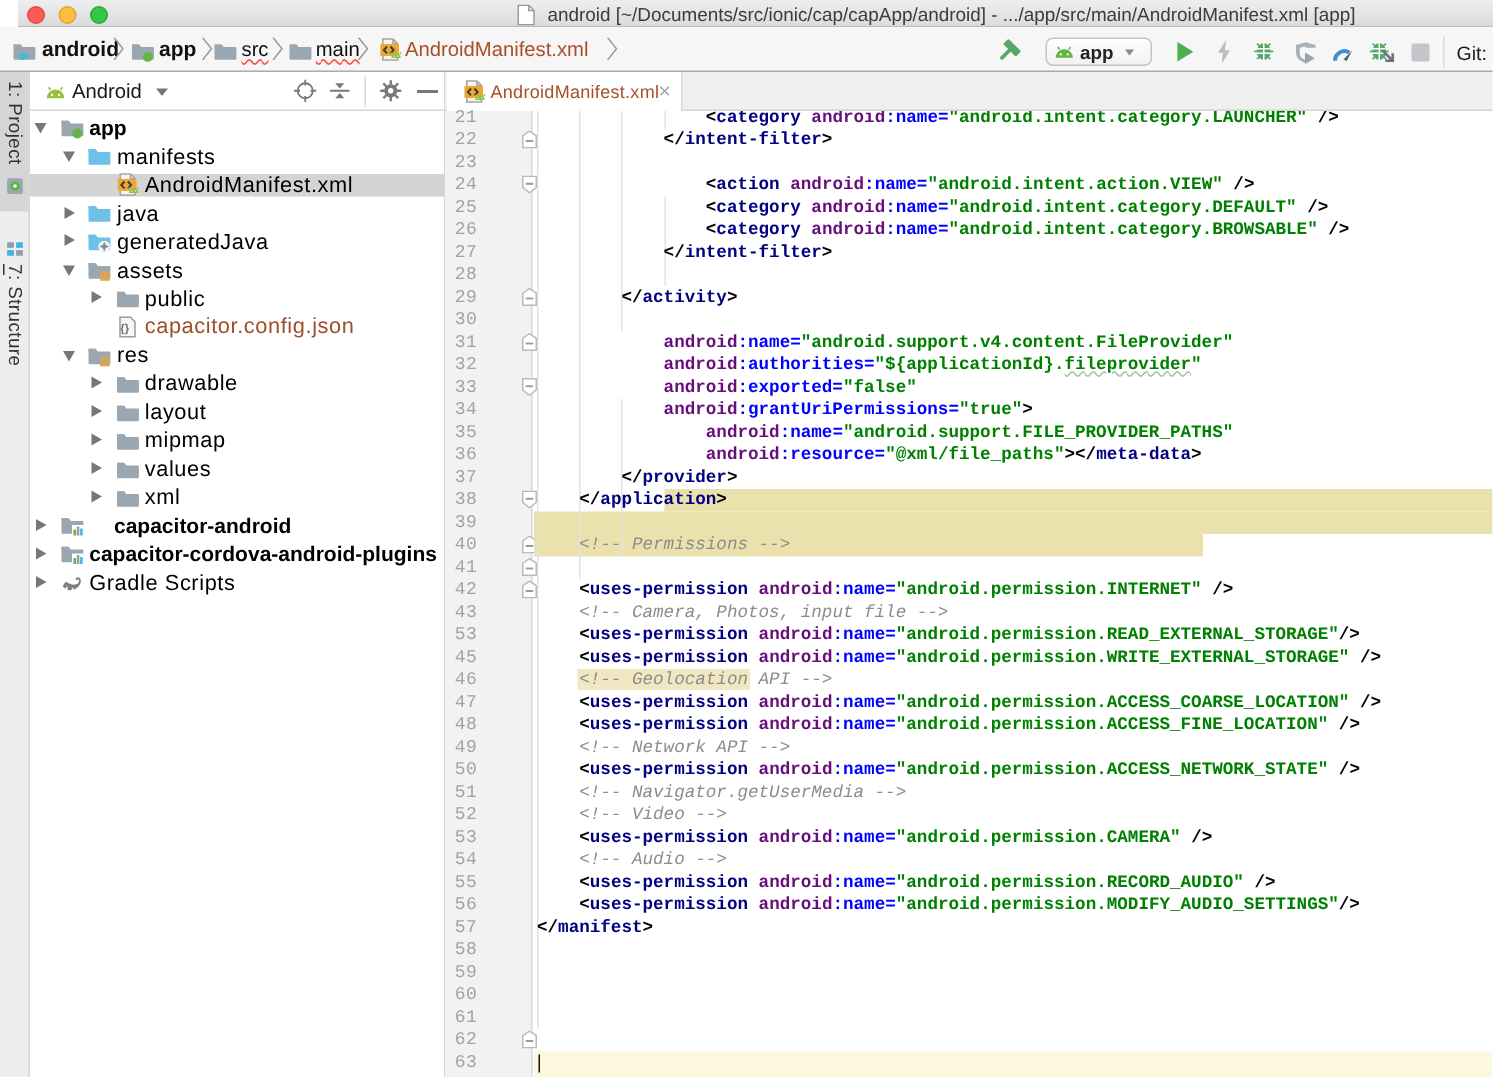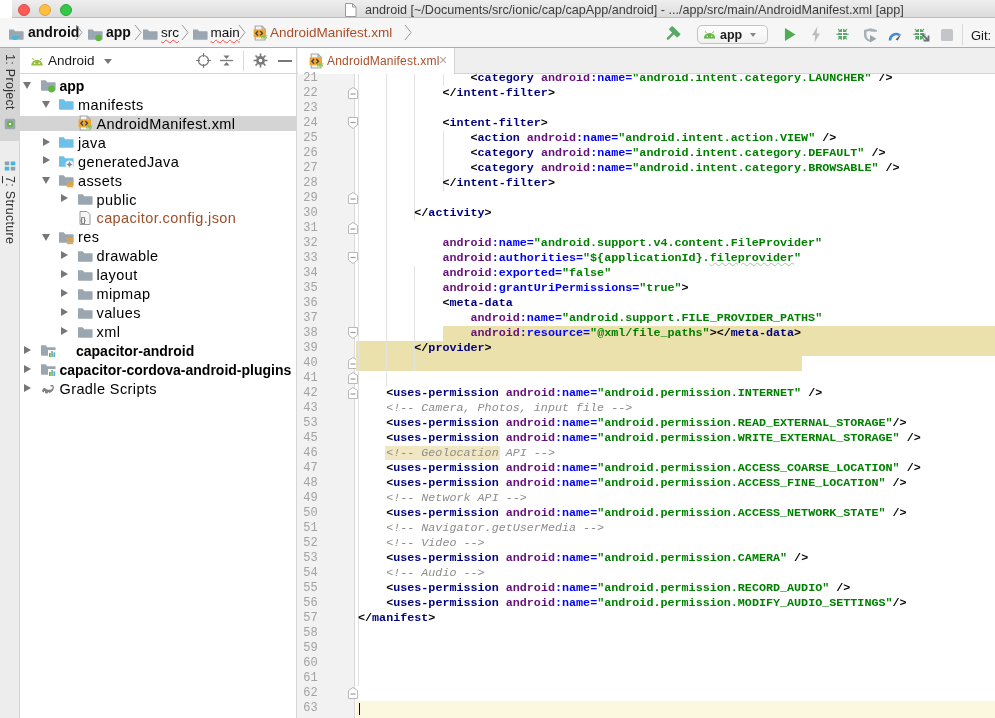--- a/index.html
+++ b/index.html
@@ -482,37 +482,37 @@
 <div class="guide" style="left:30.2px;top:0.0px;height:311.7px"></div>
 <div class="guide" style="left:58.3px;top:0.0px;height:146.7px"></div>
 <div class="guide" style="left:58.3px;top:191.7px;height:105.0px"></div>
 <div class="guide" style="left:86.5px;top:0.0px;height:11.7px"></div>
 <div class="guide" style="left:86.5px;top:56.7px;height:60.0px"></div>
 <div id="caret" style="left:2.5px;top:628.7px;height:12px"></div>
 <div id="code">
 <div class="ln">                <k>&lt;</k><t>category</t> <p>android</p><a>:name=</a><v>"android.intent.category.LAUNCHER"</v> <k>/&gt;</k></div>
 <div class="ln">            <k>&lt;/</k><t>intent-filter</t><k>&gt;</k></div>
 <div class="ln"></div>
-<div class="ln">            <k>&lt;</k><t>intent-filter</t><k>&gt;</k></div>
 <div class="ln">                <k>&lt;</k><t>action</t> <p>android</p><a>:name=</a><v>"android.intent.action.VIEW"</v> <k>/&gt;</k></div>
 <div class="ln">                <k>&lt;</k><t>category</t> <p>android</p><a>:name=</a><v>"android.intent.category.DEFAULT"</v> <k>/&gt;</k></div>
 <div class="ln">                <k>&lt;</k><t>category</t> <p>android</p><a>:name=</a><v>"android.intent.category.BROWSABLE"</v> <k>/&gt;</k></div>
 <div class="ln">            <k>&lt;/</k><t>intent-filter</t><k>&gt;</k></div>
 <div class="ln"></div>
 <div class="ln">        <k>&lt;/</k><t>activity</t><k>&gt;</k></div>
 <div class="ln"></div>
 <div class="ln">            <p>android</p><a>:name=</a><v>"android.support.v4.content.FileProvider"</v></div>
 <div class="ln">            <p>android</p><a>:authorities=</a><v>"${applicationId}.<u class="sq">fileprovider</u>"</v></div>
 <div class="ln">            <p>android</p><a>:exported=</a><v>"false"</v></div>
 <div class="ln">            <p>android</p><a>:grantUriPermissions=</a><v>"true"</v><k>&gt;</k></div>
-<div class="ln">            <k>&lt;</k><t>meta-data</t></div>
 <div class="ln">                <p>android</p><a>:name=</a><v>"android.support.FILE_PROVIDER_PATHS"</v></div>
 <div class="ln">                <p>android</p><a>:resource=</a><v>"@xml/file_paths"</v><k>&gt;&lt;/</k><t>meta-data</t><k>&gt;</k></div>
 <div class="ln">        <k>&lt;/</k><t>provider</t><k>&gt;</k></div>
+<div class="ln">    <k>&lt;/</k><t>application</t><k>&gt;</k></div>
 <div class="ln"></div>
+<div class="ln">    <c>&lt;!-- Permissions --&gt;</c></div>
 <div class="ln"></div>
 <div class="ln">    <k>&lt;</k><t>uses-permission</t> <p>android</p><a>:name=</a><v>"android.permission.INTERNET"</v> <k>/&gt;</k></div>
 <div class="ln">    <c>&lt;!-- Camera, Photos, input file --&gt;</c></div>
 <div class="ln">    <k>&lt;</k><t>uses-permission</t> <p>android</p><a>:name=</a><v>"android.permission.READ_EXTERNAL_STORAGE"</v><k>/&gt;</k></div>
 <div class="ln">    <k>&lt;</k><t>uses-permission</t> <p>android</p><a>:name=</a><v>"android.permission.WRITE_EXTERNAL_STORAGE"</v> <k>/&gt;</k></div>
 <div class="ln">    <c>&lt;!-- Geolocation API --&gt;</c></div>
 <div class="ln">    <k>&lt;</k><t>uses-permission</t> <p>android</p><a>:name=</a><v>"android.permission.ACCESS_COARSE_LOCATION"</v> <k>/&gt;</k></div>
 <div class="ln">    <k>&lt;</k><t>uses-permission</t> <p>android</p><a>:name=</a><v>"android.permission.ACCESS_FINE_LOCATION"</v> <k>/&gt;</k></div>
 <div class="ln">    <c>&lt;!-- Network API --&gt;</c></div>
 <div class="ln">    <k>&lt;</k><t>uses-permission</t> <p>android</p><a>:name=</a><v>"android.permission.ACCESS_NETWORK_STATE"</v> <k>/&gt;</k></div>

